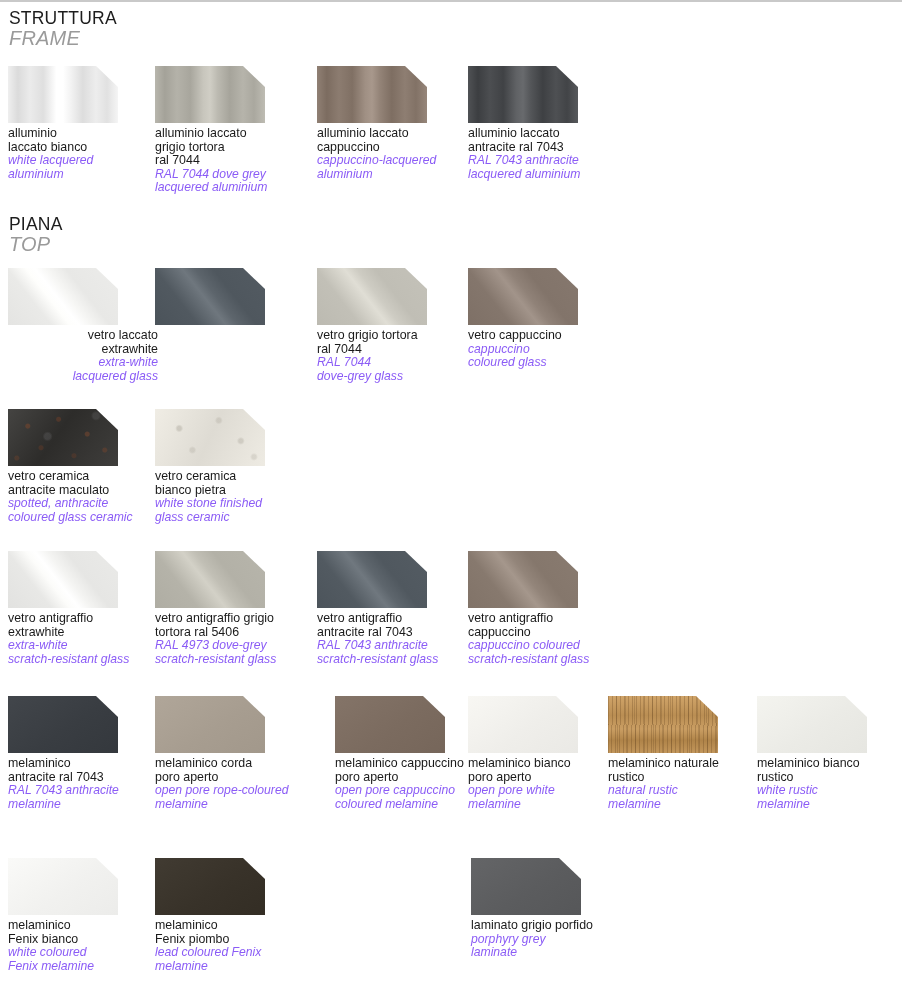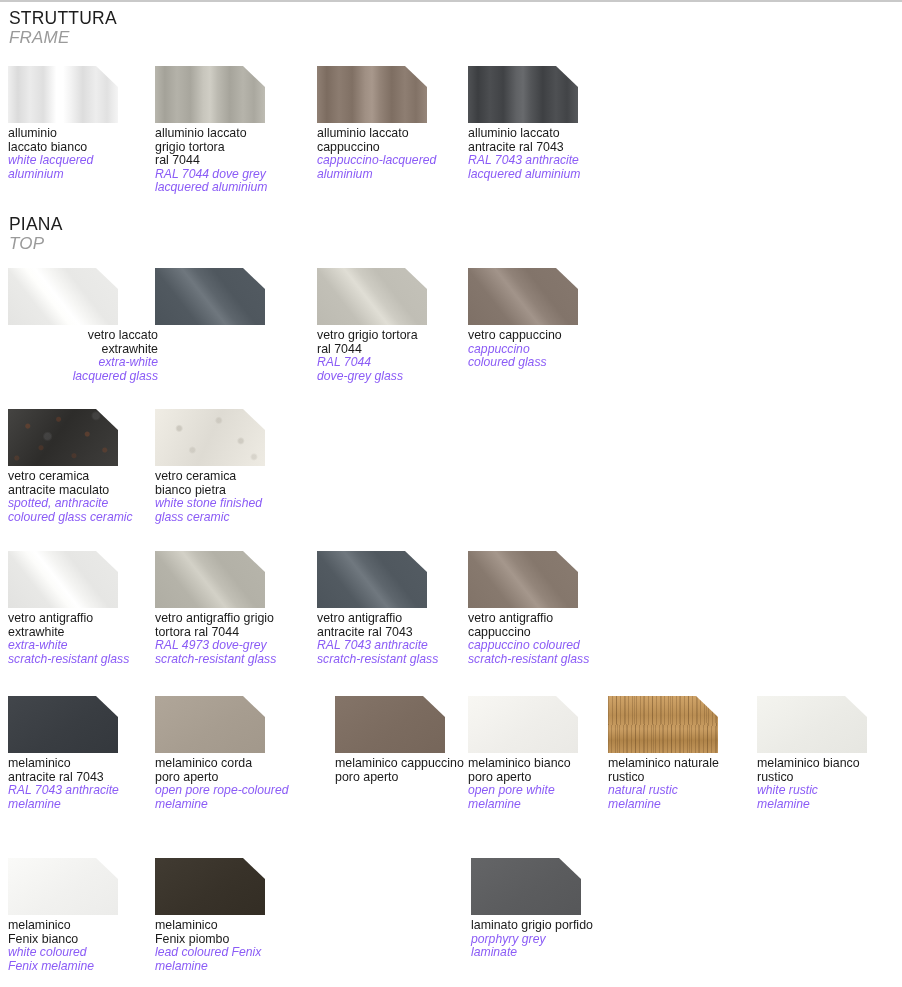--- a/index.html
+++ b/index.html
@@ -31,21 +31,21 @@
   
   .section-head { position: absolute; left: 9px; }
   .section-head .it {
     font-size: 17.5px;
     letter-spacing: 0.2px;
     color: #1d1d1d;
     line-height: 20px;
     white-space: nowrap;
   }
   .section-head .en {
-    font-size: 17px;
+    font-size: 20px;
     font-style: italic;
     color: #9a9a9a;
     line-height: 20px;
     letter-spacing: 0.2px;
     white-space: nowrap;
   }
 
   
   .cell { position: absolute; }
   .swatch {
@@ -206,21 +206,21 @@
           <div class="lab-en">extra-white
 scratch-resistant glass</div>
         </div>
       </div>
       <div class="cell" style="left: 155px; top: 551px;">
         <div class="swatch">
           <div class="tex" style="background: linear-gradient(52deg, rgb(175, 173, 163) 0%, rgb(181, 179, 169) 28%, rgb(201, 199, 189) 40%, rgb(211, 209, 199) 46%, rgb(193, 191, 181) 54%, rgb(179, 177, 167) 66%, rgb(183, 181, 171) 100%);"></div>
         </div>
         <div class="labels">
           <div class="lab-it">vetro antigraffio grigio
-tortora ral 7044</div>
+tortora ral 5406</div>
           <div class="lab-en">RAL 4973 dove-grey
 scratch-resistant glass</div>
         </div>
       </div>
       <div class="cell" style="left: 317px; top: 551px;">
         <div class="swatch">
           <div class="tex" style="background: linear-gradient(52deg, rgb(76, 84, 91) 0%, rgb(82, 90, 97) 28%, rgb(102, 110, 117) 40%, rgb(112, 120, 127) 46%, rgb(94, 102, 109) 54%, rgb(80, 88, 95) 66%, rgb(84, 92, 99) 100%);"></div>
         </div>
         <div class="labels">
           <div class="lab-it">vetro antigraffio
@@ -262,20 +262,22 @@
 melamine</div>
         </div>
       </div>
       <div class="cell" style="left: 317px; top: 696px; margin-left: 18px;">
         <div class="swatch">
           <div class="tex" style="background: linear-gradient(145deg, rgb(132, 116, 104) 0%, rgb(123, 107, 95) 55%, rgb(118, 102, 90) 100%);"></div>
         </div>
         <div class="labels">
           <div class="lab-it">melaminico cappuccino
 poro aperto</div>
+          <div class="lab-en">open pore cappuccino
+coloured melamine</div>
         </div>
       </div>
       <div class="cell" style="left: 468px; top: 696px;">
         <div class="swatch">
           <div class="tex" style="background: linear-gradient(145deg, rgb(248, 247, 243) 0%, rgb(239, 238, 234) 55%, rgb(234, 233, 229) 100%);"></div>
         </div>
         <div class="labels">
           <div class="lab-it">melaminico bianco
 poro aperto</div>
           <div class="lab-en">open pore white

